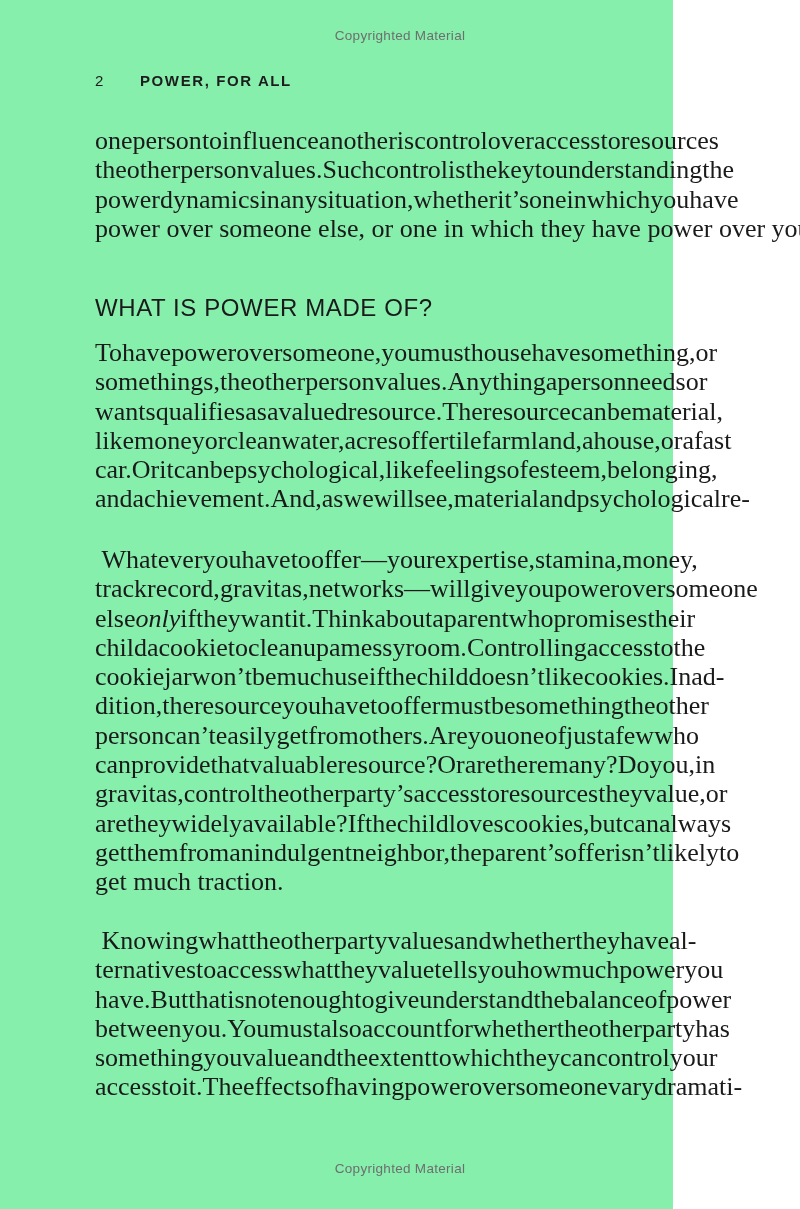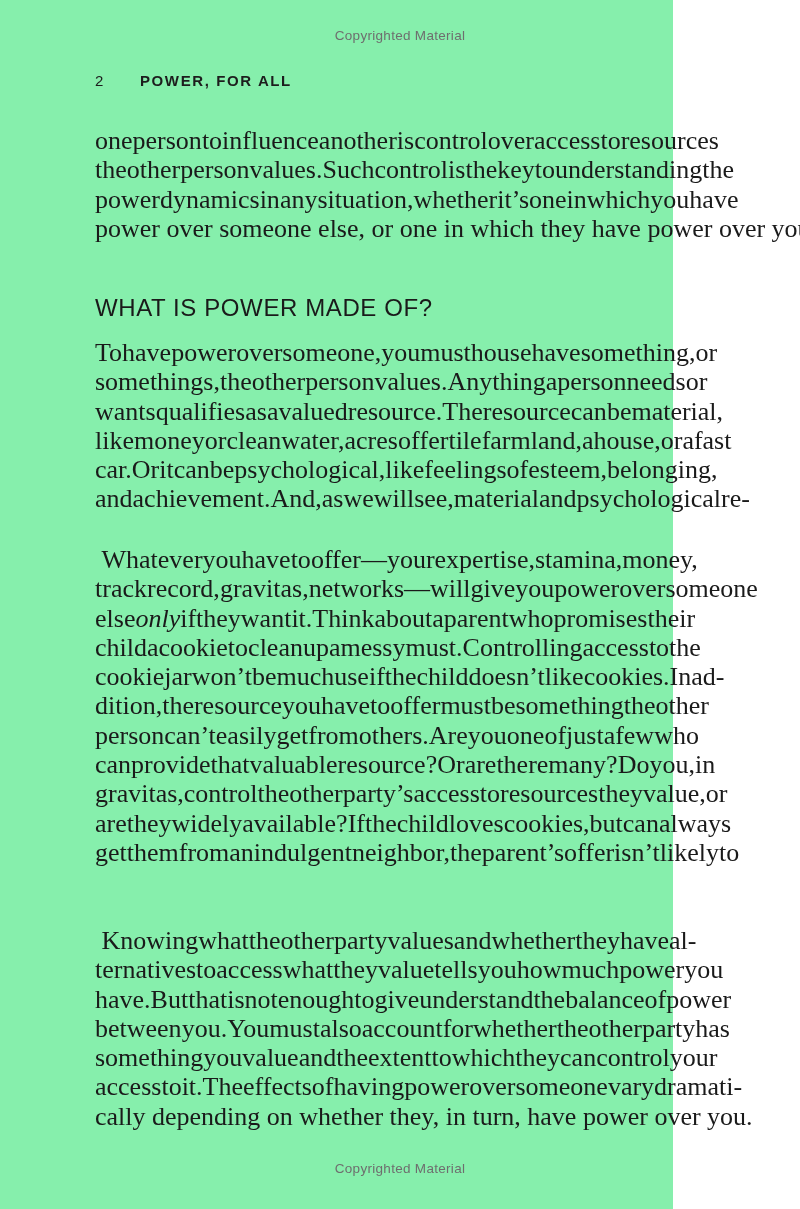--- a/index.html
+++ b/index.html
@@ -286,21 +286,21 @@
         </span>
         <span class="ln j">
           <span>child</span>
           <span>a</span>
           <span>cookie</span>
           <span>to</span>
           <span>clean</span>
           <span>up</span>
           <span>a</span>
           <span>messy</span>
-          <span>must.</span>
+          <span>room.</span>
           <span>Controlling</span>
           <span>access</span>
           <span>to</span>
           <span>the</span>
         </span>
         <span class="ln j">
           <span>cookie</span>
           <span>jar</span>
           <span>won’t</span>
           <span>be</span>
@@ -393,20 +393,21 @@
           <span>an</span>
           <span>indulgent</span>
           <span>neighbor,</span>
           <span>the</span>
           <span>parent’s</span>
           <span>offer</span>
           <span>isn’t</span>
           <span>likely</span>
           <span>to</span>
         </span>
+        <span class="ln last"><span>get </span><span>much </span><span>traction.</span></span>
       </div>
     <div class="para" id="p3" style="top: 926px;">
         <span class="ln j">
           <span class="indent">&nbsp;</span>
           <span>Knowing</span>
           <span>what</span>
           <span>the</span>
           <span>other</span>
           <span>party</span>
           <span>values</span>
@@ -480,20 +481,19 @@
           <span>The</span>
           <span>effects</span>
           <span>of</span>
           <span>having</span>
           <span>power</span>
           <span>over</span>
           <span>someone</span>
           <span>vary</span>
           <span>dramati-</span>
         </span>
-        <span class="ln last"><span>cally </span><span>depending </span><span>on </span><span>whether </span><span>they, </span><span>in </span><span>turn, </span><span>have </span><span>power </span><span>over </span><span>you.</span></span>
       </div>
 
   </div>
 
   <div class="watermark watermark-bottom">Copyrighted Material</div>
 
 </div>
 
 </body></html>

